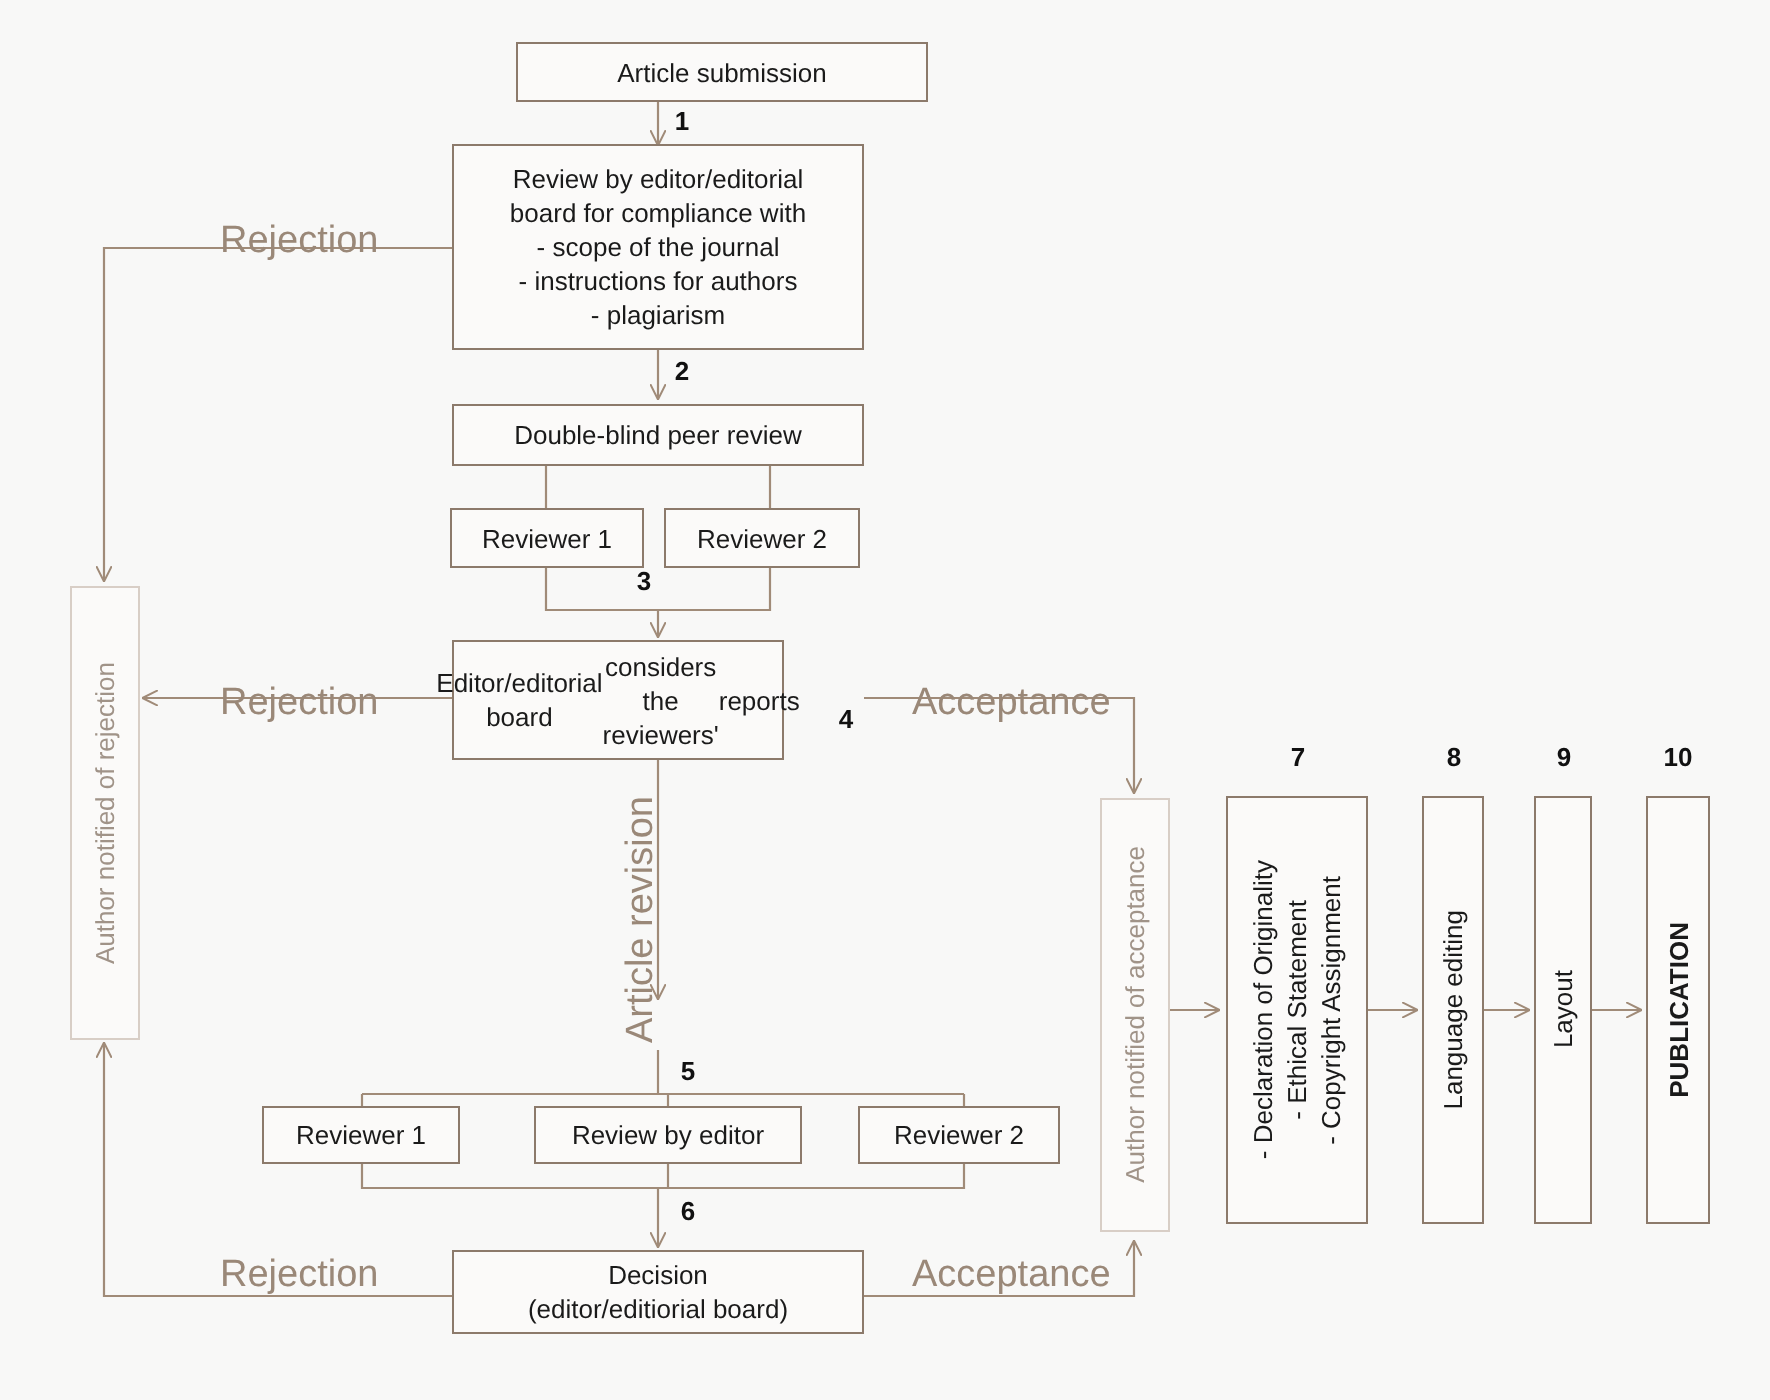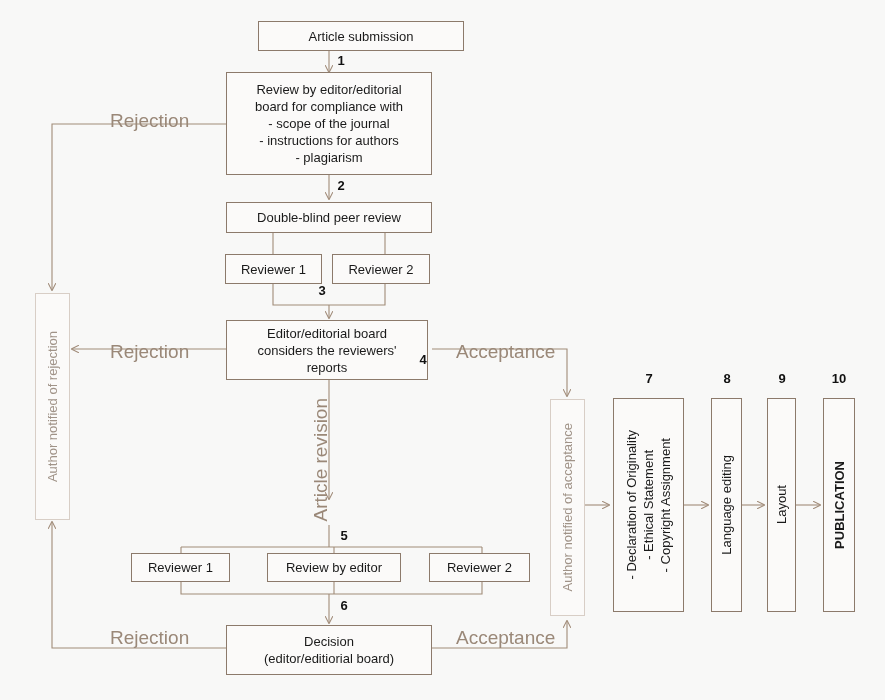--- a/index.html
+++ b/index.html
@@ -138,40 +138,40 @@
   </div>
 
   <div class="box" style="left:225px; top:254px; width:97px; height:30px;">
     <span>Reviewer 1</span>
   </div>
 
   <div class="box" style="left:332px; top:254px; width:98px; height:30px;">
     <span>Reviewer 2</span>
   </div>
 
-  <div class="box" style="left:226px; top:320px; width:202px; height:60px; flex-direction:column;">
+  <div class="box" style="left:226px; top:320px; width:166px; height:60px; flex-direction:row;">
     <span>Editor/editorial board</span>
     <span>considers the reviewers'</span>
     <span>reports</span>
   </div>
 
 
   <div class="box" style="left:131px; top:553px; width:99px; height:29px;">
     <span>Reviewer 1</span>
   </div>
 
   <div class="box" style="left:267px; top:553px; width:134px; height:29px;">
     <span>Review by editor</span>
   </div>
 
   <div class="box" style="left:429px; top:553px; width:101px; height:29px;">
     <span>Reviewer 2</span>
   </div>
 
-  <div class="box" style="left:226px; top:625px; width:206px; height:50px; flex-direction:column;">
+  <div class="box" style="left:226px; top:625px; width:206px; height:42px; flex-direction:column;">
     <span>Decision</span>
     <span>(editor/editiorial board)</span>
   </div>
 
   <div class="box faded" style="left:35px; top:293px; width:35px; height:227px;">
     <span class="vert">Author notified of rejection</span>
   </div>
 
   <div class="box faded" style="left:550px; top:399px; width:35px; height:217px;">
     <span class="vert">Author notified of acceptance</span>

